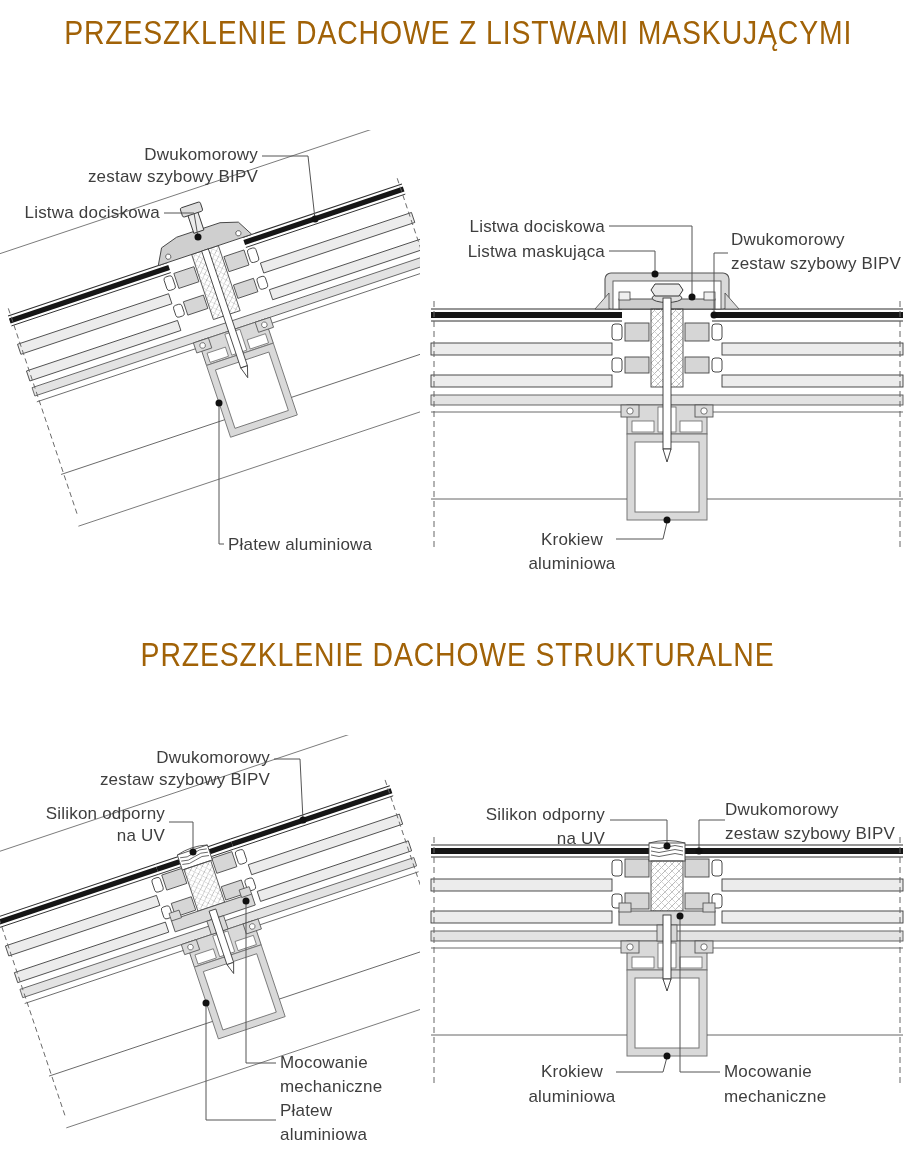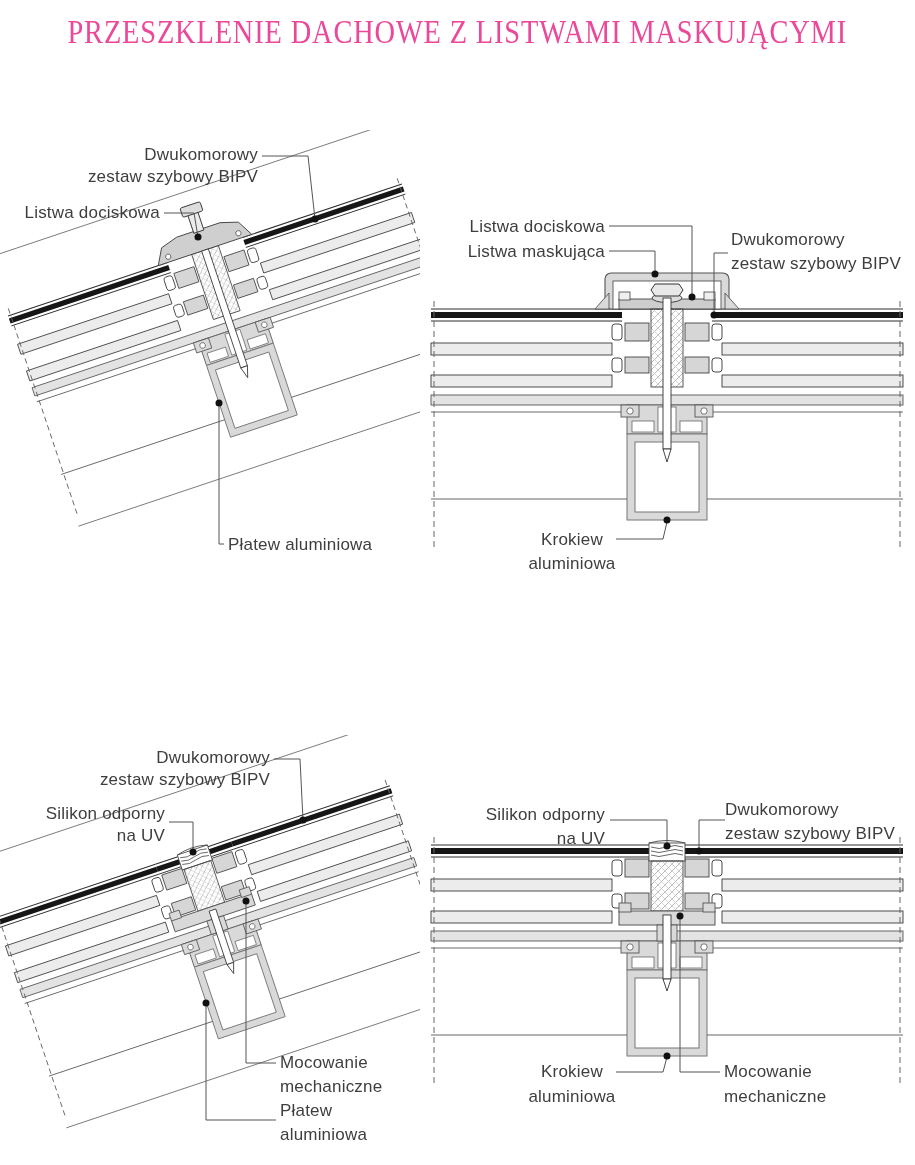--- a/index.html
+++ b/index.html
@@ -1,19 +1,19 @@
 <!DOCTYPE html>
 <html><head>
 <meta charset="utf-8">
 <style>
   html,body{margin:0;padding:0;background:#ffffff;}
   .page{position:relative;width:915px;height:1165px;background:#fff;overflow:hidden;
         font-family:"Liberation Sans",sans-serif;}
   .title{position:absolute;left:0;width:915px;margin:0;text-align:center;
-         font-weight:400;color:#ec4899;font-family:Liberation Serif, serif;}
+         font-weight:400;color:#a16207;}
   .tcond{display:inline-block;transform:scaleX(0.86);transform-origin:50% 50%;
          font-size:33px;letter-spacing:1px;white-space:nowrap;}
   .panel{position:absolute;overflow:hidden;}
   svg text.lbl{font-family:"Liberation Sans",sans-serif;font-size:17px;fill:#3e3e3e;letter-spacing:0.2px;}
   .ldr{stroke:#555;stroke-width:1;fill:none;}
   .dot{fill:#111;stroke:none;}
 </style>
 </head>
 <body>
 
@@ -147,20 +147,23 @@
     <polyline class="ldr" points="196,344 243,344 247,327"></polyline>
     <circle class="dot" cx="247" cy="325" r="3.5"></circle>
     <text class="lbl" x="185" y="37" text-anchor="end">Listwa dociskowa</text>
     <text class="lbl" x="185" y="62" text-anchor="end">Listwa maskująca</text>
     <text class="lbl" x="311" y="50">Dwukomorowy</text>
     <text class="lbl" x="311" y="74">zestaw szybowy BIPV</text>
     <text class="lbl" x="152" y="350" text-anchor="middle">Krokiew</text>
     <text class="lbl" x="152" y="374" text-anchor="middle">aluminiowa</text>
   </svg>
 
+  <h1 class="title" style="top:636px;">
+    <span class="tcond">PRZESZKLENIE DACHOWE STRUKTURALNE</span>
+  </h1>
 
   <svg class="panel" style="left:0;top:735px;" width="420" height="430" viewBox="0 0 420 430">
     <g transform="translate(194,120) rotate(-18.5) scale(0.88) translate(-240,-104)">
       <use href="#tiltFrame"></use>
         <use href="#glassBase"></use>
         <use href="#vStruct"></use>
     </g>
     <polyline class="ldr" points="274,24 300,24 303,85"></polyline>
     <circle class="dot" cx="303" cy="85" r="3.5"></circle>
     <polyline class="ldr" points="169,87 193,87 193,116"></polyline>

